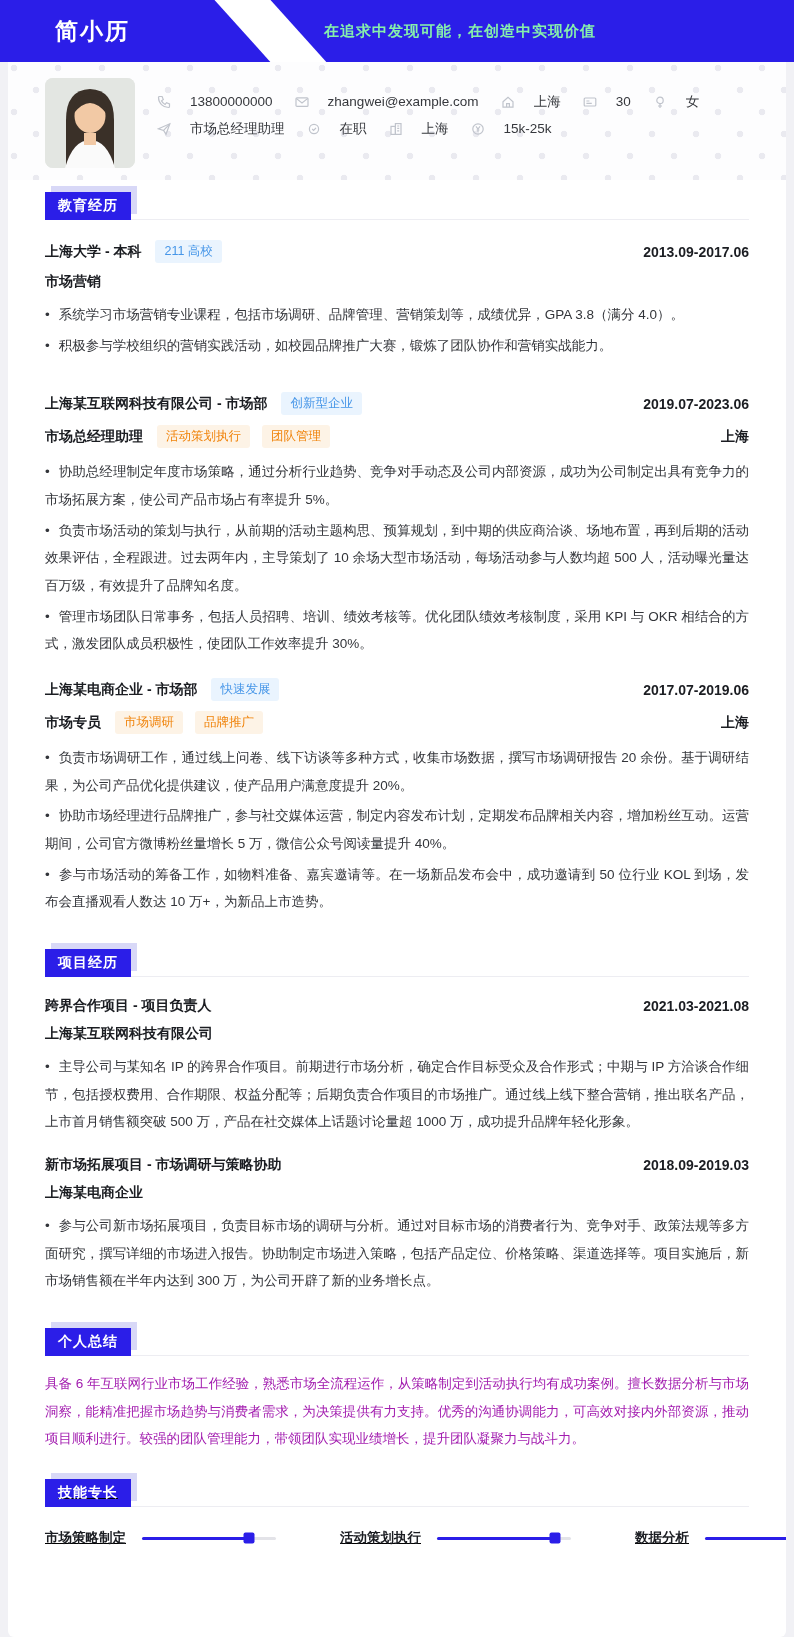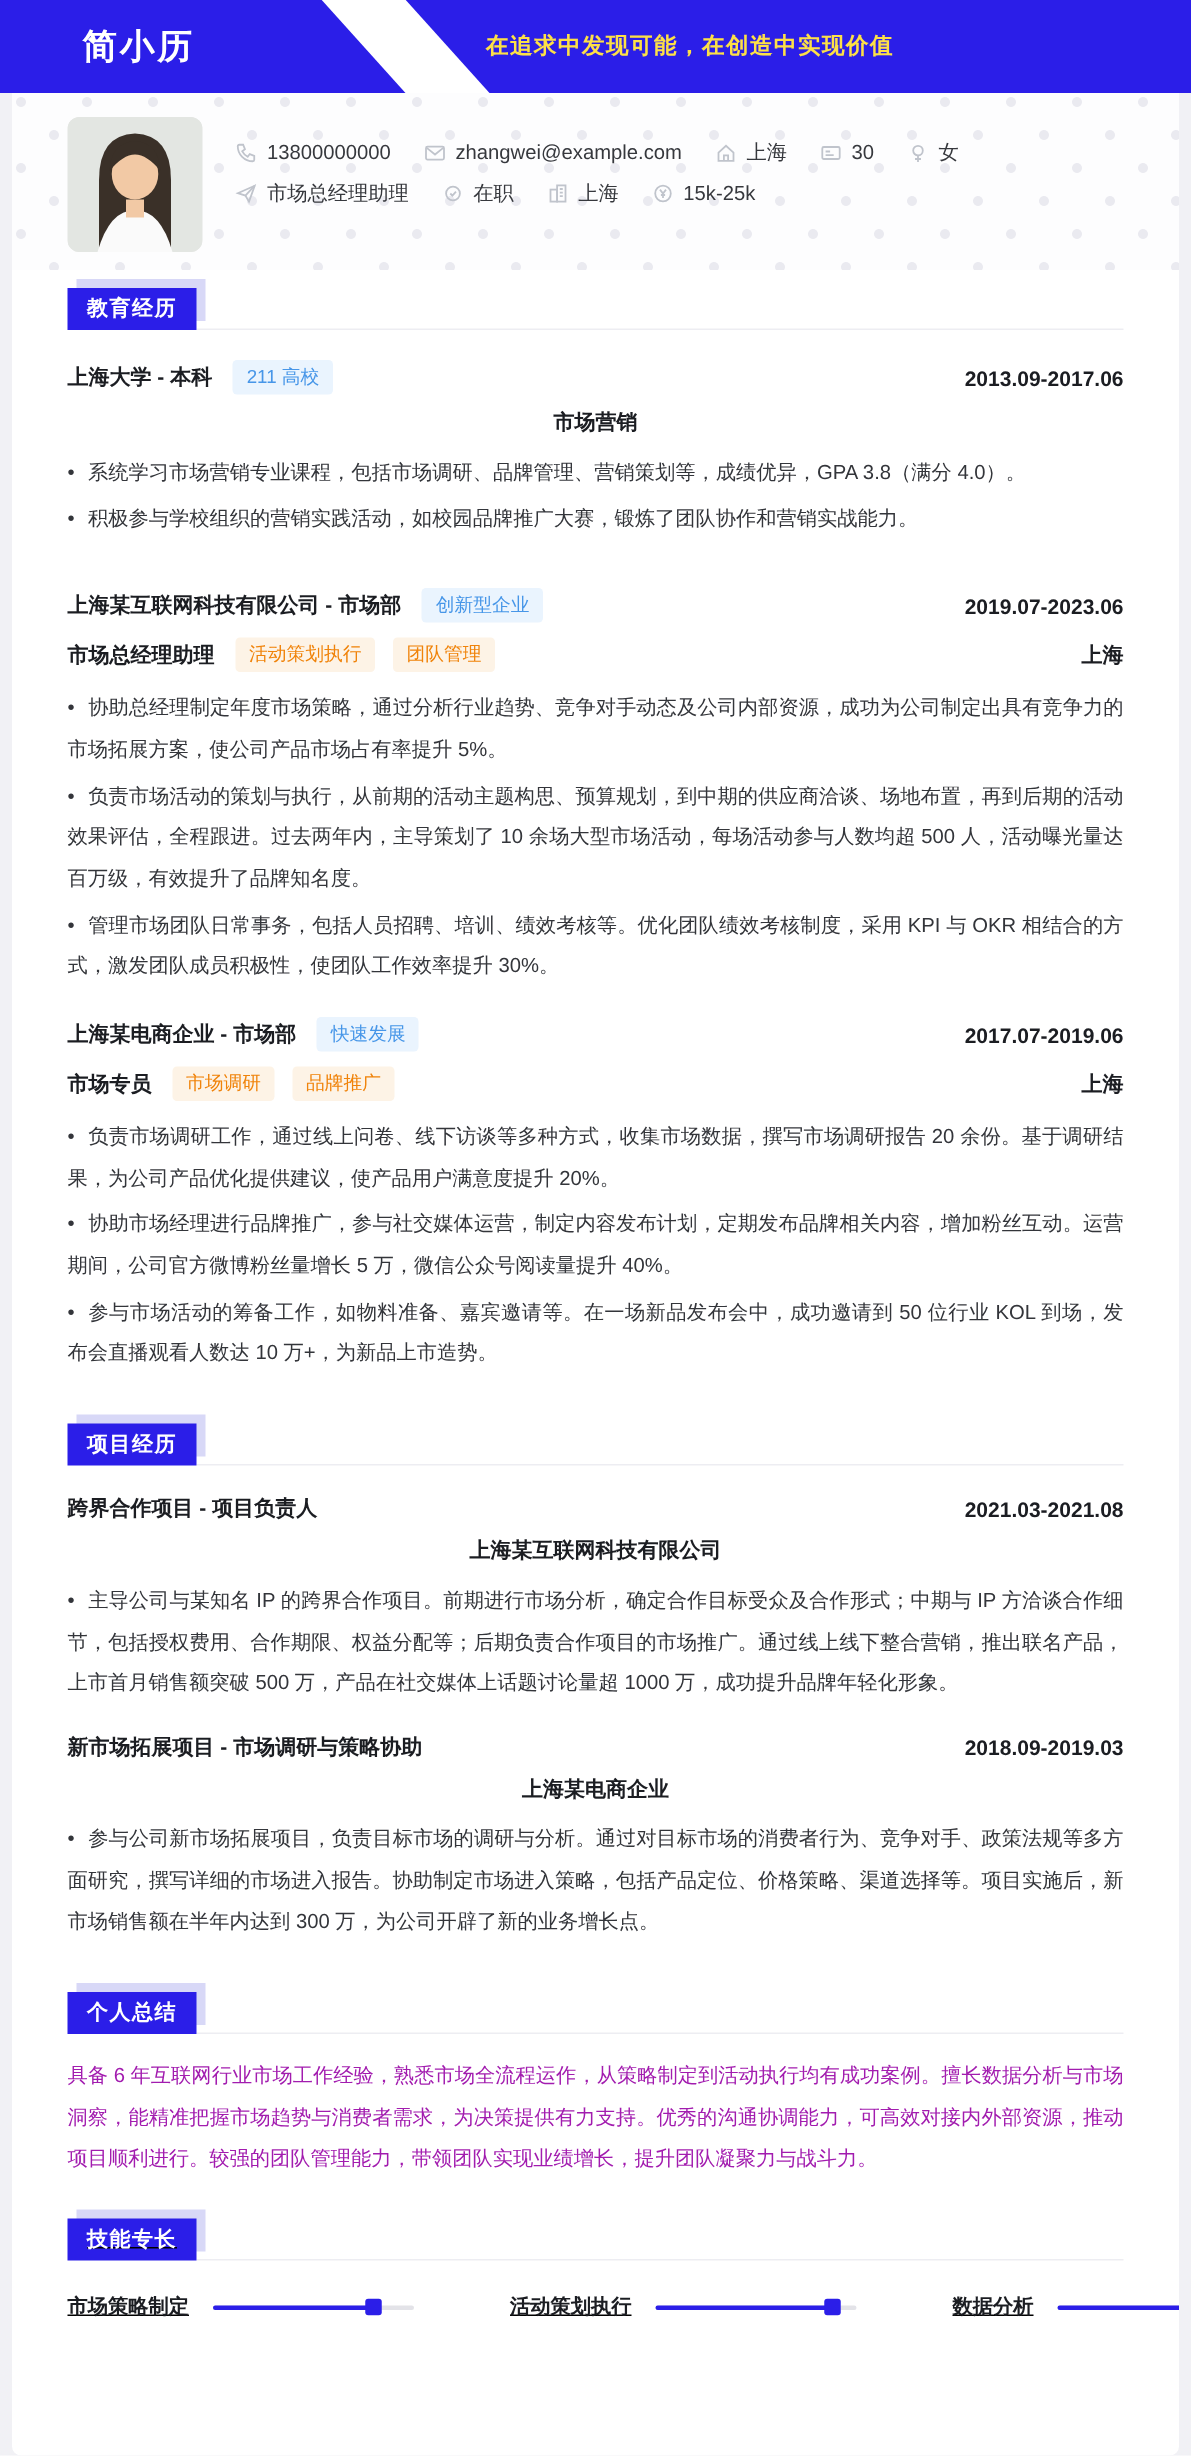--- a/index.html
+++ b/index.html
@@ -7,48 +7,48 @@
   body { font-family:"Liberation Sans", sans-serif; width:794px; }
   .page { width:794px; min-height:1637px; background:#f1f1f5; }
 
   
   .banner { height:62px; background:#2b1ee8; position:relative; overflow:hidden; }
   .banner-logo { position:absolute; left:55px; top:50%; transform:translateY(-50%);
     color:#fff; font-size:23px; font-weight:bold; letter-spacing:2px; }
   .banner-stripe { position:absolute; top:-5px; left:210px; width:56px; height:80px;
     background:#fff; transform:skewX(42deg); transform-origin:top left; }
   .banner-slogan { position:absolute; left:460px; top:50%; transform:translate(-50%,-50%);
-    color:#fde047; font-size:15px; font-weight:bold; letter-spacing:1px; white-space:nowrap; }
+    color:#86efac; font-size:15px; font-weight:bold; letter-spacing:1px; white-space:nowrap; }
 
   
   .card { margin:0 8px; background:#fff; min-height:1575px; border-radius:0 0 6px 6px; overflow:hidden; }
 
   
   .profile { height:118px; padding:16px 0 0 37px; display:flex; align-items:flex-start;
     background-color:#fdfdfe;
     background-image: radial-gradient(#eaeaf0 3px, transparent 3.6px),
                       radial-gradient(#eaeaf0 3px, transparent 3.6px);
     background-size:44px 44px; background-position:6px 6px, 28px 28px; }
   .avatar { width:90px; height:90px; border-radius:8px; overflow:hidden; flex:0 0 auto; background:#e7e9e6; }
   .profile-info { margin-left:22px; padding-top:10px; }
   .info-row { display:flex; align-items:center; gap:22px; height:27px; }
-  .info-item { display:flex; align-items:center; gap:7px; font-size:13.5px; color:#36383d; white-space:nowrap;text-align:center; }
+  .info-item { display:flex; align-items:center; gap:19px; font-size:13.5px; color:#36383d; white-space:nowrap;text-align:center; }
   .info-item svg { display:block; }
 
   
   .content { padding:0 37px 26px; }
   .section { margin-top:33px; }
   .sec-head { display:flex; align-items:flex-end; }
   .sec-badge { background:#2b1ee8; color:#fff; font-size:14px; font-weight:bold;
     padding:5px 13px 5px 13px; letter-spacing:1px; box-shadow:6px -6px 0 #d8d8f7; position:relative; z-index:1; }
   .sec-line { flex:1; height:1px; background:#ededf2; }
 
   .entry { margin-top:20px; }
   .entry:first-of-type { margin-top:16px; }
-  .entry-row { display:flex; align-items:center; margin-bottom:10px;justify-content:center; }
+  .entry-row { display:flex; align-items:center; margin-bottom:10px; }
   .entry-title { font-size:14px; font-weight:bold; color:#1b1d22; }
   .entry-date { margin-left:auto; font-size:14px; font-weight:bold; color:#1b1d22; }
   .entry-city { margin-left:auto; font-size:14px; font-weight:bold; color:#1b1d22; }
   .tag { font-size:12.5px; padding:3px 9px; border-radius:3px; margin-left:14px; white-space:nowrap; }
   .tag-blue { color:#4796e8; background:#eaf4fe; }
   .tag-orange { color:#f0830a; background:#fdf3e6; }
   .tag + .tag { margin-left:12px; }
 
   .bullet { font-size:13.5px; color:#33353a; line-height:2.05; text-align:justify; margin:3px 0; }
   .bullet .dot { margin-right:9px; }

